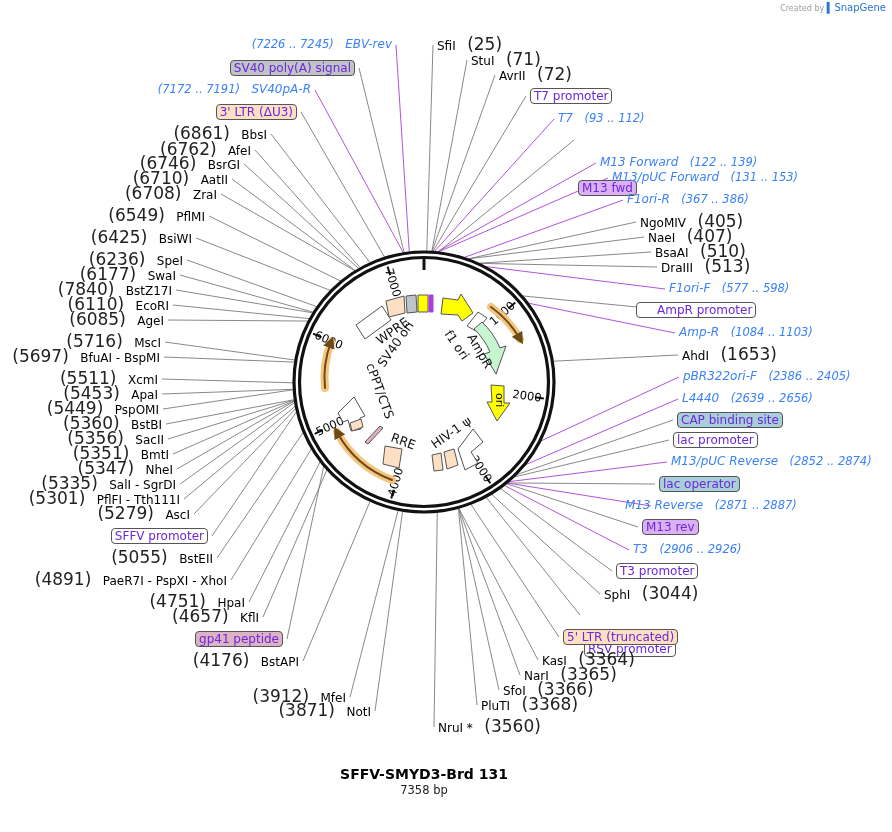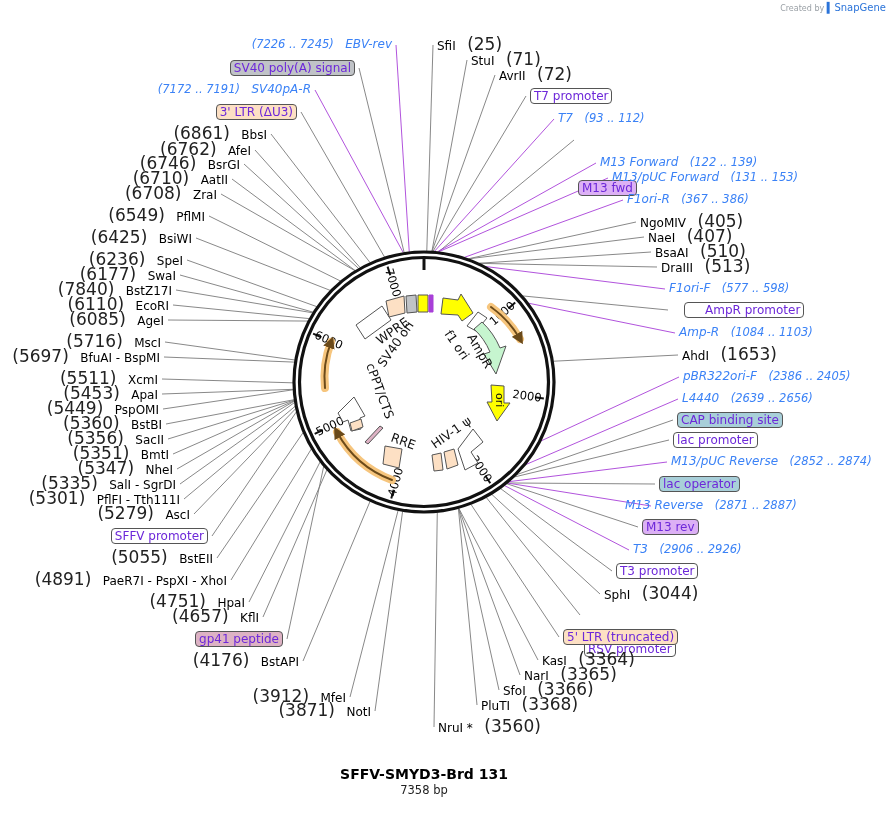--- a/index.html
+++ b/index.html
@@ -183,21 +183,21 @@
     <div class="lbl pr" style="top: 111px; left: 558px;"><span class="nm">T7</span><span>&nbsp;&nbsp;&nbsp;</span><span class="ps">(93 .. 112)</span></div>
     <div class="lbl feat f-purple" style="top: 132px; left: 578px; margin-top: 48px;"><span class="nm">M13 fwd</span></div>
     <div class="lbl pr" style="top: 155px; left: 600px;"><span class="nm">M13 Forward</span><span>&nbsp;&nbsp;&nbsp;</span><span class="ps">(122 .. 139)</span></div>
     <div class="lbl pr" style="top: 170px; left: 612px;"><span class="nm">M13/pUC Forward</span><span>&nbsp;&nbsp;&nbsp;</span><span class="ps">(131 .. 153)</span></div>
     <div class="lbl pr" style="top: 192px; left: 627px;"><span class="nm">F1ori-R</span><span>&nbsp;&nbsp;&nbsp;</span><span class="ps">(367 .. 386)</span></div>
     <div class="lbl enz" style="top: 214px; left: 640px;"><span class="nm">NgoMIV</span><span>&nbsp;&nbsp;&nbsp;</span><span class="ps">(405)</span></div>
     <div class="lbl enz" style="top: 229px; left: 648px;"><span class="nm">NaeI</span><span>&nbsp;&nbsp;&nbsp;</span><span class="ps">(407)</span></div>
     <div class="lbl enz" style="top: 244px; left: 655px;"><span class="nm">BsaAI</span><span>&nbsp;&nbsp;&nbsp;</span><span class="ps">(510)</span></div>
     <div class="lbl enz" style="top: 259px; left: 661px;"><span class="nm">DraIII</span><span>&nbsp;&nbsp;&nbsp;</span><span class="ps">(513)</span></div>
     <div class="lbl pr" style="top: 281px; left: 669px;"><span class="nm">F1ori-F</span><span>&nbsp;&nbsp;&nbsp;</span><span class="ps">(577 .. 598)</span></div>
-    <div class="lbl feat f-white" style="top: 302px; left: 684px; padding-left: 20px;"><span class="nm">AmpR promoter</span></div>
+    <div class="lbl feat f-white" style="top: 302px; left: 636px; padding-left: 20px;"><span class="nm">AmpR promoter</span></div>
     <div class="lbl pr" style="top: 325px; left: 679px;"><span class="nm">Amp-R</span><span>&nbsp;&nbsp;&nbsp;</span><span class="ps">(1084 .. 1103)</span></div>
     <div class="lbl enz" style="top: 347px; left: 682px;"><span class="nm">AhdI</span><span>&nbsp;&nbsp;&nbsp;</span><span class="ps">(1653)</span></div>
     <div class="lbl pr" style="top: 369px; left: 683px;"><span class="nm">pBR322ori-F</span><span>&nbsp;&nbsp;&nbsp;</span><span class="ps">(2386 .. 2405)</span></div>
     <div class="lbl pr" style="top: 391px; left: 682px;"><span class="nm">L4440</span><span>&nbsp;&nbsp;&nbsp;</span><span class="ps">(2639 .. 2656)</span></div>
     <div class="lbl feat f-teal" style="top: 412px; left: 677px;"><span class="nm">CAP binding site</span></div>
     <div class="lbl feat f-white" style="top: 432px; left: 673px;"><span class="nm">lac promoter</span></div>
     <div class="lbl pr" style="top: 454px; left: 671px;"><span class="nm">M13/pUC Reverse</span><span>&nbsp;&nbsp;&nbsp;</span><span class="ps">(2852 .. 2874)</span></div>
     <div class="lbl feat f-teal" style="top: 476px; left: 659px;"><span class="nm">lac operator</span></div>
     <div class="lbl pr" style="top: 498px; left: 625px;"><span class="nm">M13 Reverse</span><span>&nbsp;&nbsp;&nbsp;</span><span class="ps">(2871 .. 2887)</span></div>
     <div class="lbl feat f-purple" style="top: 519px; left: 642px;"><span class="nm">M13 rev</span></div>

